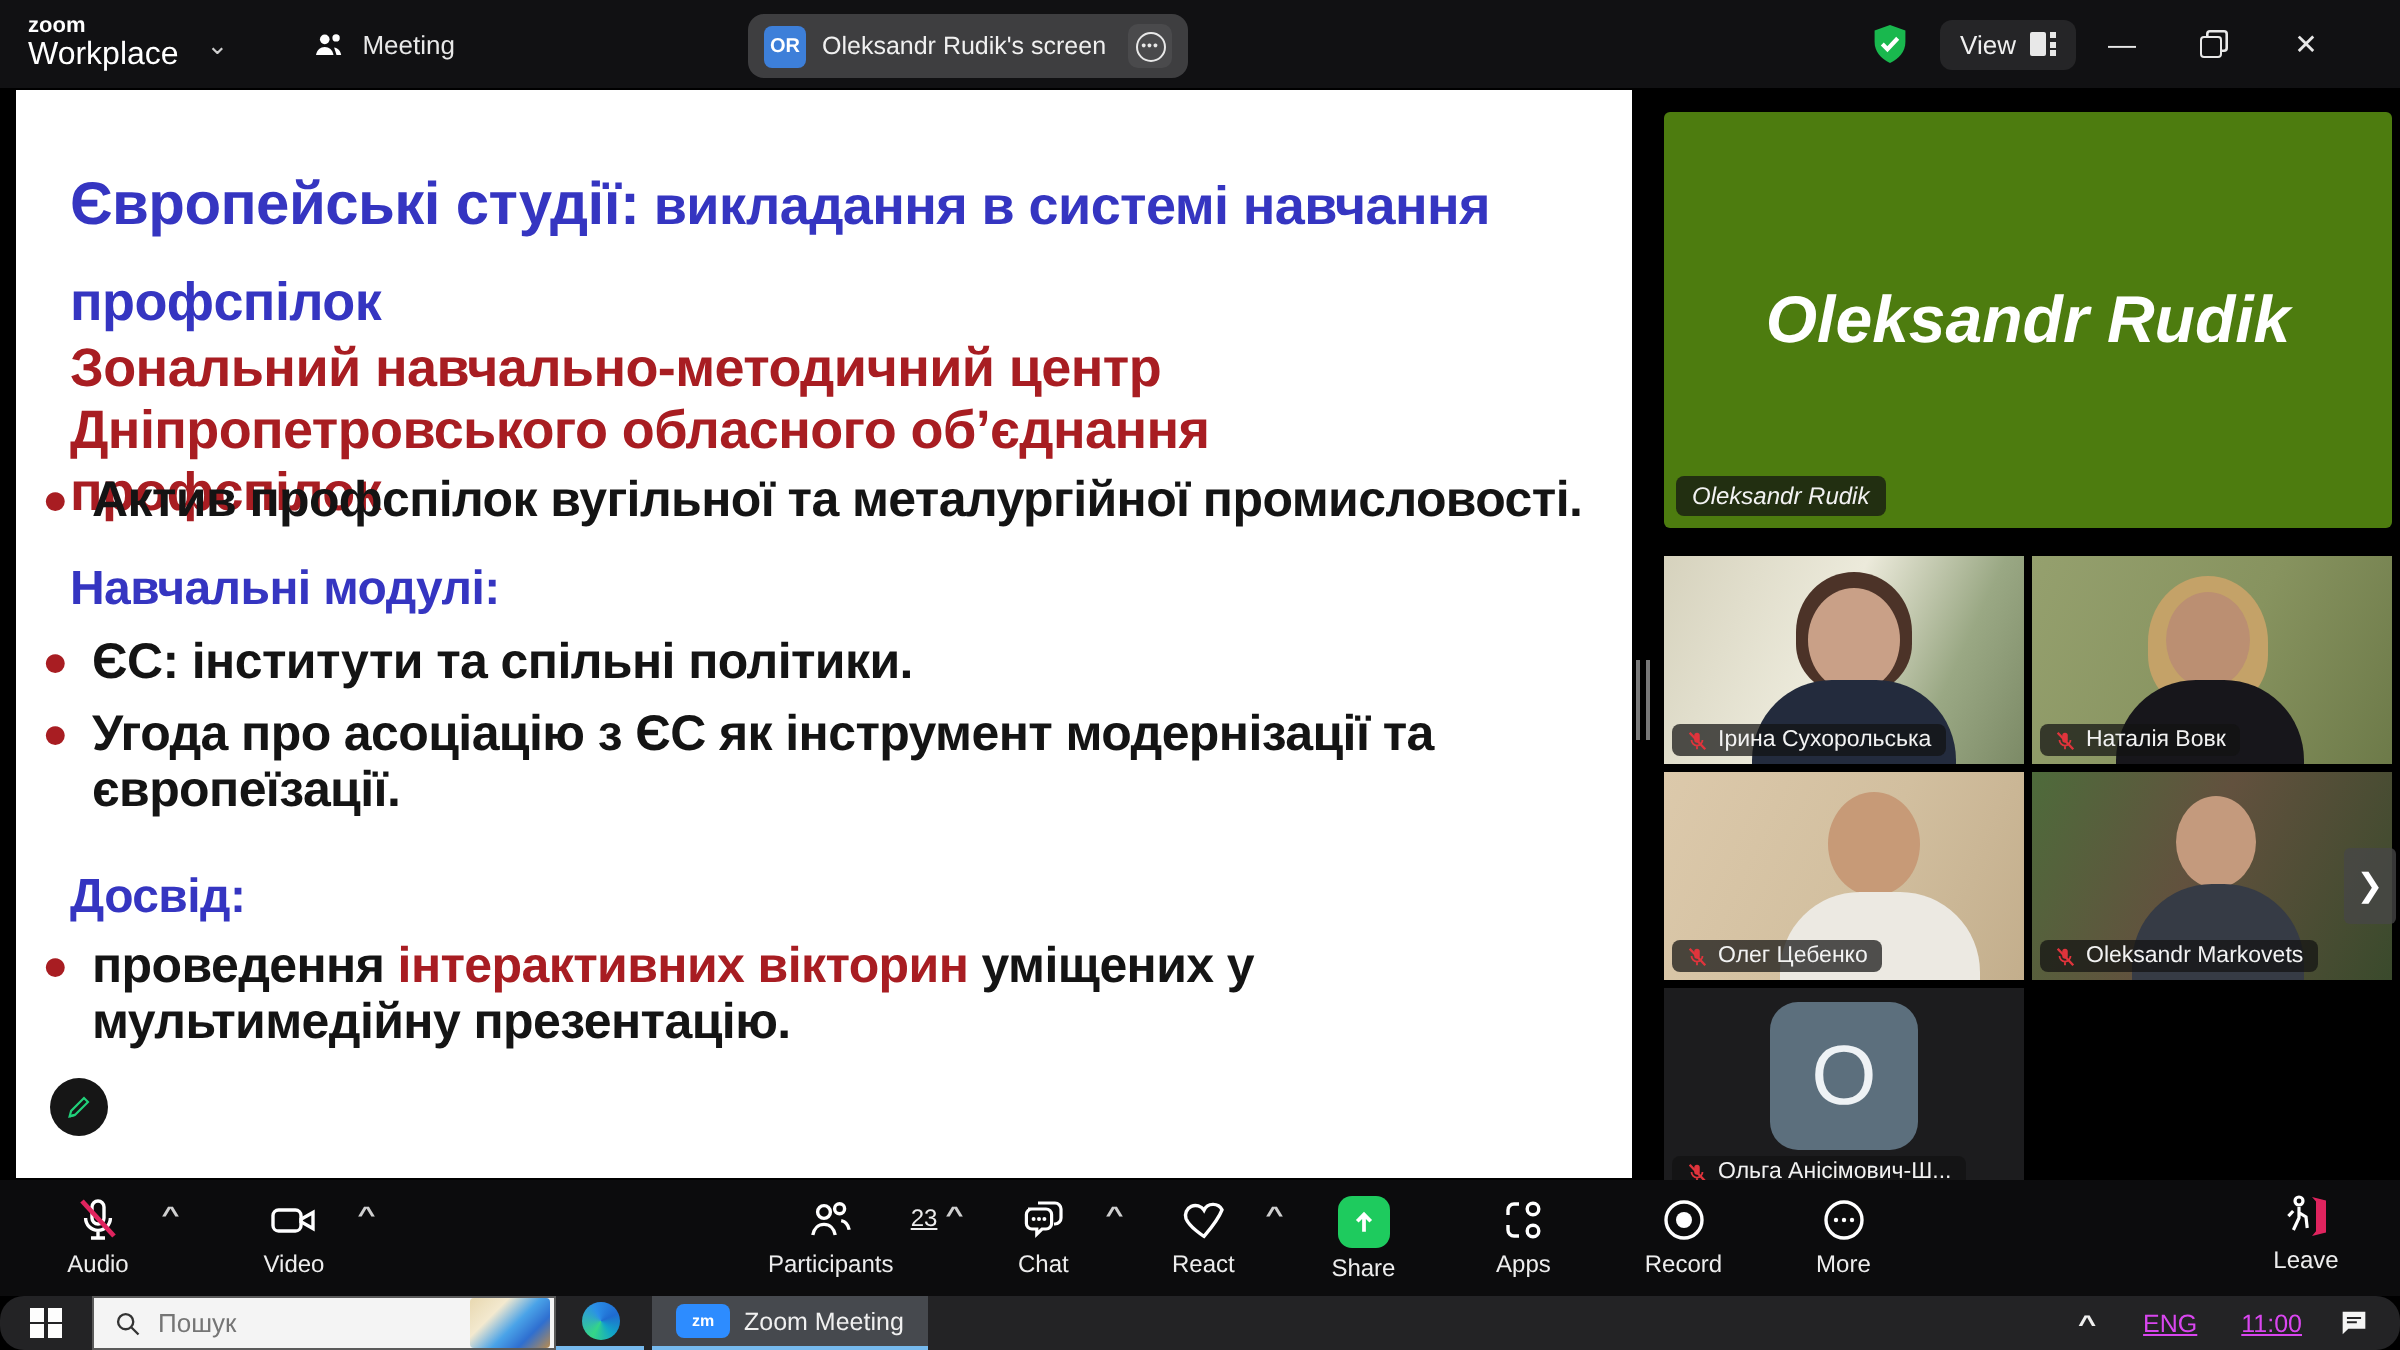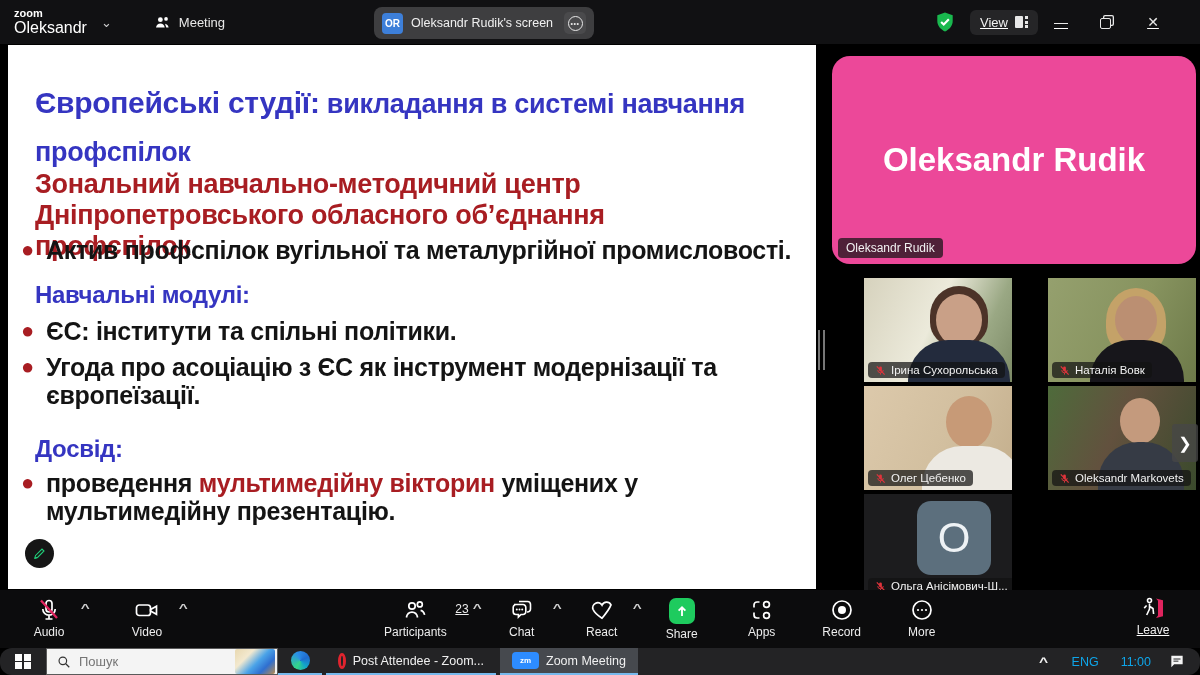--- a/index.html
+++ b/index.html
@@ -60,28 +60,28 @@
   .red-run { color:#a81d22; }
   .pencil-btn { position:absolute; left:17px; top:494px; width:29px; height:29px; border-radius:50%;
     background:#161616; display:flex; align-items:center; justify-content:center; cursor:pointer; }
 
   
   .divider { position:absolute; left:818px; top:286px; display:flex; gap:3px; cursor:col-resize; }
   .divider i { display:block; width:2px; height:40px; background:#777; }
 
   
   .panel { position:absolute; left:832px; top:12px; width:364px; }
-  .speaker { position:relative; width:364px; height:208px; background:#ec4899; border-radius:18px; }
+  .speaker { position:relative; width:364px; height:208px; background:#4d7c0f; border-radius:3px;font-style:italic; }
   .speaker-name { position:absolute; left:0; right:0; top:0; bottom:0; display:flex; align-items:center;
     justify-content:center; color:#fff; font-size:33px; font-weight:bold; }
   .name-tag { position:absolute; left:6px; bottom:6px; background:rgba(18,18,18,.72); color:#f2f2f2;
     font-size:12px; padding:3px 8px; border-radius:4px; display:flex; align-items:center; gap:5px;
     white-space:nowrap; max-width:170px; overflow:hidden; }
   .grid { margin-top:14px; display:grid; grid-template-columns:180px 180px; grid-auto-rows:104px; gap:4px; }
-  .tile { position:relative; overflow:hidden; cursor:pointer;margin-left:32px; }
+  .tile { position:relative; overflow:hidden; cursor:pointer; }
   .tile .name-tag { left:4px; bottom:4px; font-size:11.5px; padding:2px 7px; }
   .head { position:absolute; border-radius:50%; }
   .torso { position:absolute; border-radius:40px 40px 0 0; }
   .hair { position:absolute; border-radius:50% 50% 40% 40%; }
   .p1 { background:linear-gradient(115deg,#d6d2bd 0%,#eceadb 45%,#9aa884 75%,#7c8a66 100%); }
   .p1 .hair { left:66px; top:8px; width:58px; height:60px; background:#4c3328; }
   .p1 .head { left:72px; top:16px; width:46px; height:52px; background:#c9a087; }
   .p1 .torso { left:44px; top:62px; width:102px; height:44px; background:#232b3d; }
   .p2 { background:linear-gradient(120deg,#58585a 0%,#474749 55%,#39393b 100%); }
   .p2 .hair { left:74px; top:6px; width:52px; height:54px; background:#1c1713; }
@@ -111,21 +111,21 @@
     cursor:pointer; padding-top:8px; min-width:46px; }
   .tbtn .lbl { font-size:12px; color:#ededed; white-space:nowrap; }
   .caret { position:absolute; top:12px; right:-16px; color:#cfcfcf; font-size:11px; font-weight:bold;
     transform:scaleX(1.4); cursor:pointer; }
   .tb-left { position:absolute; left:26px; top:0; display:flex; gap:52px; }
   .tb-mid { position:absolute; left:384px; top:0; display:flex; gap:34px; }
   .pcount { position:absolute; top:12px; right:-4px; font-size:12px; color:#ededed;text-decoration:underline; }
   .tbtn.participants { padding-right:18px; }
   .share-ic { width:26px; height:26px; border-radius:7px; background:#1ecb5e; display:flex;
     align-items:center; justify-content:center; }
-  .tb-right { position:absolute; right:24px; top:0;text-decoration:underline; }
+  .tb-right { position:absolute; right:24px; top:0; }
 
   
   #taskbar { position:absolute; left:0; top:648px; width:1200px; height:27px; background:#232325;
     display:flex; align-items:stretch; color:#fff;border-radius:12px; }
   .start { width:46px; display:flex; align-items:center; justify-content:center; cursor:pointer; }
   .win-logo { display:grid; grid-template-columns:7px 7px; grid-auto-rows:7px; gap:1.5px; }
   .win-logo i { background:#fdfdfd; display:block; }
   .searchbox { width:232px; background:#f4f4f4; display:flex; align-items:center; padding:0 2px 0 10px;
     border:1px solid #5a5a5a; position:relative; }
   .searchbox input { border:none; outline:none; background:transparent; font-size:13px; color:#333;
@@ -137,33 +137,33 @@
   .edge-ic { width:19px; height:19px; border-radius:50%;
     background:conic-gradient(from 210deg,#35d687,#2b8fe8 35%,#1f6bd0 60%,#12a5c8 80%,#35d687); }
   .tb-win { display:flex; align-items:center; gap:7px; padding:0 12px; font-size:12.5px; color:#f0f0f0;
     border-bottom:2px solid #76b9ed; margin-left:4px; cursor:pointer; max-width:170px; white-space:nowrap; }
   .tb-win.active { background:#46494e; }
   .opera-ic { width:14px; height:16px; border:3.5px solid #e0242e; border-radius:50%; }
   .zm-ic { width:27px; height:17px; border-radius:4px; background:#2d8cff; color:#fff; font-size:8px;
     font-weight:bold; display:flex; align-items:center; justify-content:center; }
   .tray { margin-left:auto; display:flex; align-items:center; gap:0; }
   .tray-chevron { font-size:12px; color:#efefef; font-weight:bold; transform:scaleX(1.3); padding:0 14px; cursor:pointer; }
-  .tray-item { font-size:12.5px; color:#0ea5e9; padding:0 11px; cursor:pointer; }
+  .tray-item { font-size:12.5px; color:#d946ef; padding:0 11px; cursor:pointer;text-decoration:underline; }
   .action-ic { margin:0 14px 0 6px; cursor:pointer; }
 </style>
 </head>
 <body>
 
 <div id="app">
 
   <div id="titlebar">
     <div class="brand">
       <div class="brand-text">
         <span class="brand-zoom">zoom</span>
-        <span class="brand-workplace">Oleksandr</span>
+        <span class="brand-workplace">Workplace</span>
       </div>
       <span class="brand-caret">⌄</span>
     </div>
     <div class="meeting-tab">
       <svg width="17" height="17" viewBox="0 0 24 24" fill="#fff">
           <circle cx="9" cy="8" r="3.4"></circle>
           <path d="M2.8 19c.7-3.6 3.1-5.6 6.2-5.6s5.5 2 6.2 5.6z"></path>
           <circle cx="17" cy="7" r="2.6"></circle>
           <path d="M15.6 13.7c2.6.4 4.4 2.1 5 5.3h-3.3"></path>
         </svg>
@@ -214,21 +214,21 @@
           <span class="dot">●</span>
           <span>ЄС: інститути та спільні політики.</span>
         </div>
       <div class="sl-abs bullet b3">
           <span class="dot">●</span>
           <span>Угода про асоціацію з ЄС як інструмент модернізації та європеїзації.</span>
         </div>
       <div class="sl-abs s-blue-h h-exp">Досвід:</div>
       <div class="sl-abs bullet b4">
           <span class="dot">●</span>
-          <span><span>проведення </span><span class="red-run">мультимедійну вікторин</span><span> уміщених у мультимедійну презентацію.</span></span>
+          <span><span>проведення </span><span class="red-run">інтерактивних вікторин</span><span> уміщених у мультимедійну презентацію.</span></span>
         </div>
       <div class="pencil-btn">
         <svg width="15" height="15" viewBox="0 0 24 24">
             <path d="M4.5 19.5l1.2-4.4L16 4.8l3.2 3.2L8.9 18.3z" fill="none" stroke="#21d07a" stroke-width="1.7"></path>
             <path d="M4.5 19.5l4.4-1.2" stroke="#21d07a" stroke-width="1.7"></path>
           </svg>
       </div>
     </div>
 
     <div class="divider">
@@ -455,24 +455,20 @@
       <svg width="14" height="14" viewBox="0 0 24 24">
           <circle cx="10" cy="10" r="6.5" stroke="#333" stroke-width="2" fill="none"></circle>
           <path d="M15 15l6 6" stroke="#333" stroke-width="2"></path>
         </svg>
       <input style="margin-left: 8px;" placeholder="Пошук">
       <span class="search-img"></span>
     </div>
     <div class="tb-app">
         <span class="edge-ic"></span>
       </div>
-    <div class="tb-win">
-      <span class="opera-ic"></span>
-      <span>Post Attendee - Zoom...</span>
-    </div>
     <div class="tb-win active">
       <span class="zm-ic">zm</span>
       <span>Zoom Meeting</span>
     </div>
     <div class="tray">
       <span class="tray-chevron">^</span>
       <span class="tray-item">ENG</span>
       <span class="tray-item">11:00</span>
       <svg class="action-ic" width="18" height="17" viewBox="0 0 24 24">
           <path d="M4 4h16v12H8l-4 4z" fill="#f4f4f4"></path>

